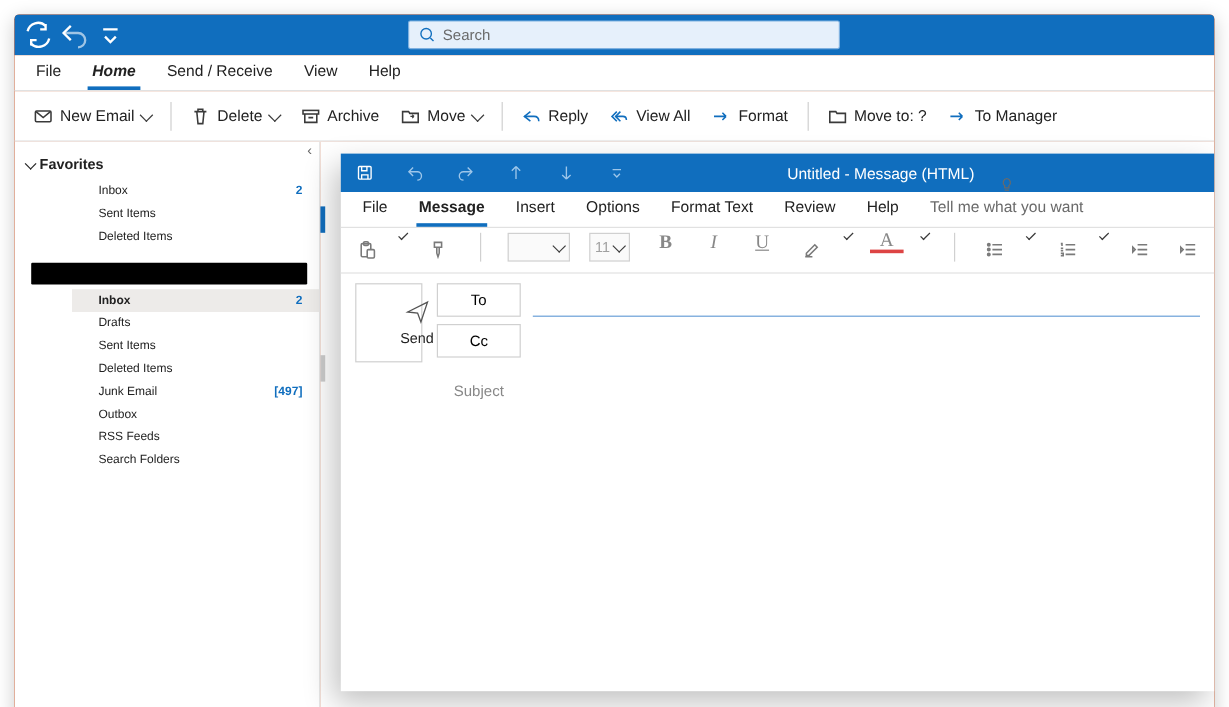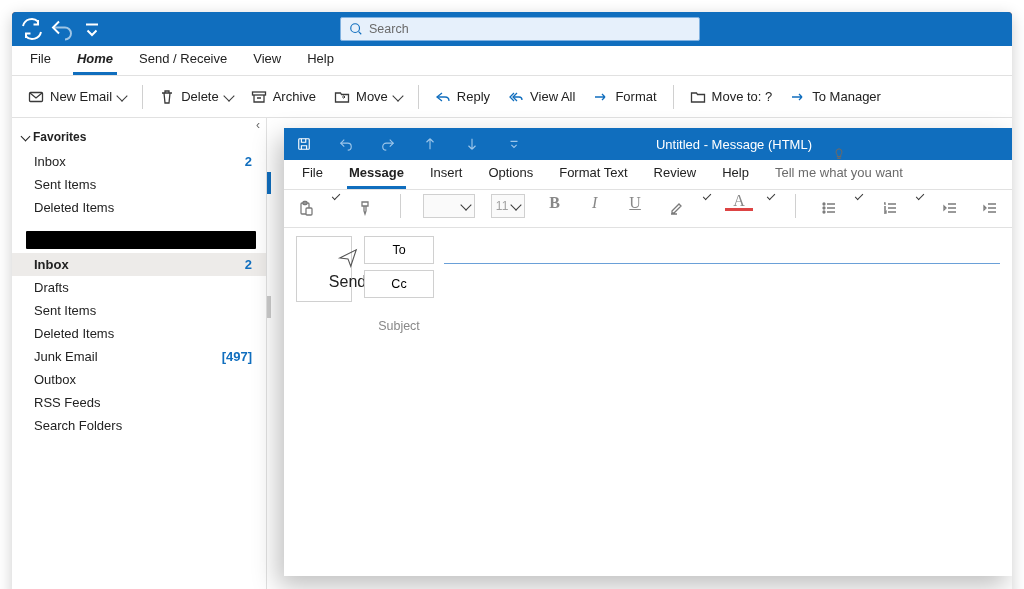--- a/index.html
+++ b/index.html
@@ -42,21 +42,21 @@
   .chev { width: 8px; height: 8px; border-right: 1.2px solid var(--icon); border-bottom: 1.2px solid var(--icon); transform: rotate(45deg); margin-top: -2px;}
   .rbtn svg { width: 16px; height: 16px; fill: none; stroke: var(--icon); stroke-width: 1.3;}
   .rbtn svg.blue { stroke: var(--blue);}
 
   
   .lower { display: flex; height: calc(100% - 34px - 30px - 42px);}
   .sidebar { width: 255px; background: #fff; border-right: 1px solid var(--line-light); display: flex; flex-direction: column; position: relative;}
   .collapse-arrow { position: absolute; right: 0; top: 0; width: 16px; height: 16px; color: #666; font-size: 12px; text-align: center; line-height: 14px;}
   .section-header { display:flex; align-items: center; gap: 4px; padding: 12px 10px 6px; font-weight: 600; font-size: 12px;}
   .section-header .chev2 { width: 7px; height: 7px; border-right: 1.4px solid var(--text); border-bottom: 1.4px solid var(--text); transform: rotate(45deg); margin-top:-2px;}
-  .side-item { display:flex; justify-content: space-between; padding: 4px 14px 4px 22px; font-size: 13px; color: var(--text);}
+  .side-item { display:flex; justify-content: space-between; padding: 4px 14px 4px 22px; font-size: 10px; color: var(--text); margin-left: 48px;}
   .side-item .count { color: var(--blue); font-weight: 600;}
   .account-bar { margin: 10px 12px 4px; height: 18px; background: #000; border-radius: 1px;}
   .side-item.selected { background: var(--active-grey); font-weight: 600;}
 
   .preview { flex: 1; background: #fff; position: relative;}
   .preview .blue-marker { position:absolute; left:0; top:54px; width:4px; height:22px; background: var(--blue);}
   .preview .grey-marker { position:absolute; left:0; top:178px; width:4px; height:22px; background: #ccc;}
 
   
   .compose { position: absolute; left: 272px; top: 116px; width: 728px; height: 448px; background: #fff; box-shadow: -6px 10px 24px rgba(0,0,0,.25); display: flex; flex-direction: column;}
@@ -73,21 +73,21 @@
 
   .compose-ribbon { display:flex; align-items:flex-start; gap:16px; padding:4px 10px; height:38px; border-bottom:1px solid var(--line-light);}
   .compose-ribbon .ic { height:28px; display:flex; align-items:center; justify-content:center; padding:0 4px;}
   .compose-ribbon .ic svg { width:16px; height:16px; fill:none; stroke:#7a7a7a; stroke-width:1.3;}
   .compose-ribbon .box { height:24px; border:1px solid var(--line); background:#fafafa; display:flex; align-items:center; justify-content:flex-end; padding:0 4px; font-size:12px; color:#a0a0a0;}
   .fmt { font-family:"Times New Roman", serif; font-size:16px; color:#888; padding:0 8px;}
   .fmt.i { font-style:italic;}
   .fmt.u { text-decoration:underline;}
 
   .compose-body { display:flex; padding:8px 12px; gap:12px;}
-  .send-block { display:flex; flex-direction:column; align-items:center; justify-content:center; width:56px; height:66px; border:1px solid var(--line); gap:4px; font-size:16px;padding-left:47px;}
+  .send-block { display:flex; flex-direction:column; align-items:center; justify-content:center; width:56px; height:66px; border:1px solid var(--line); gap:4px; font-size:12px;padding-left:47px;}
   .send-block svg { width:22px; height:22px; fill:none; stroke:#555; stroke-width:1.2;}
   .fields { flex:1; display:flex; flex-direction:column; gap:6px;}
   .field-row { display:flex; align-items:center; gap:10px;}
   .field-btn { width:70px; height:28px; border:1px solid var(--line); background:#fff; display:flex; align-items:center; justify-content:center; font-size:12.5px;}
   .field-input { flex:1; height:28px; border:none; border-bottom:1px solid #c7d9ef; font-size:13px; outline:none;}
   .field-label { width:70px; color:#888; font-size:12.5px; text-align:center;}
 </style>
 </head>
 <body>
 

